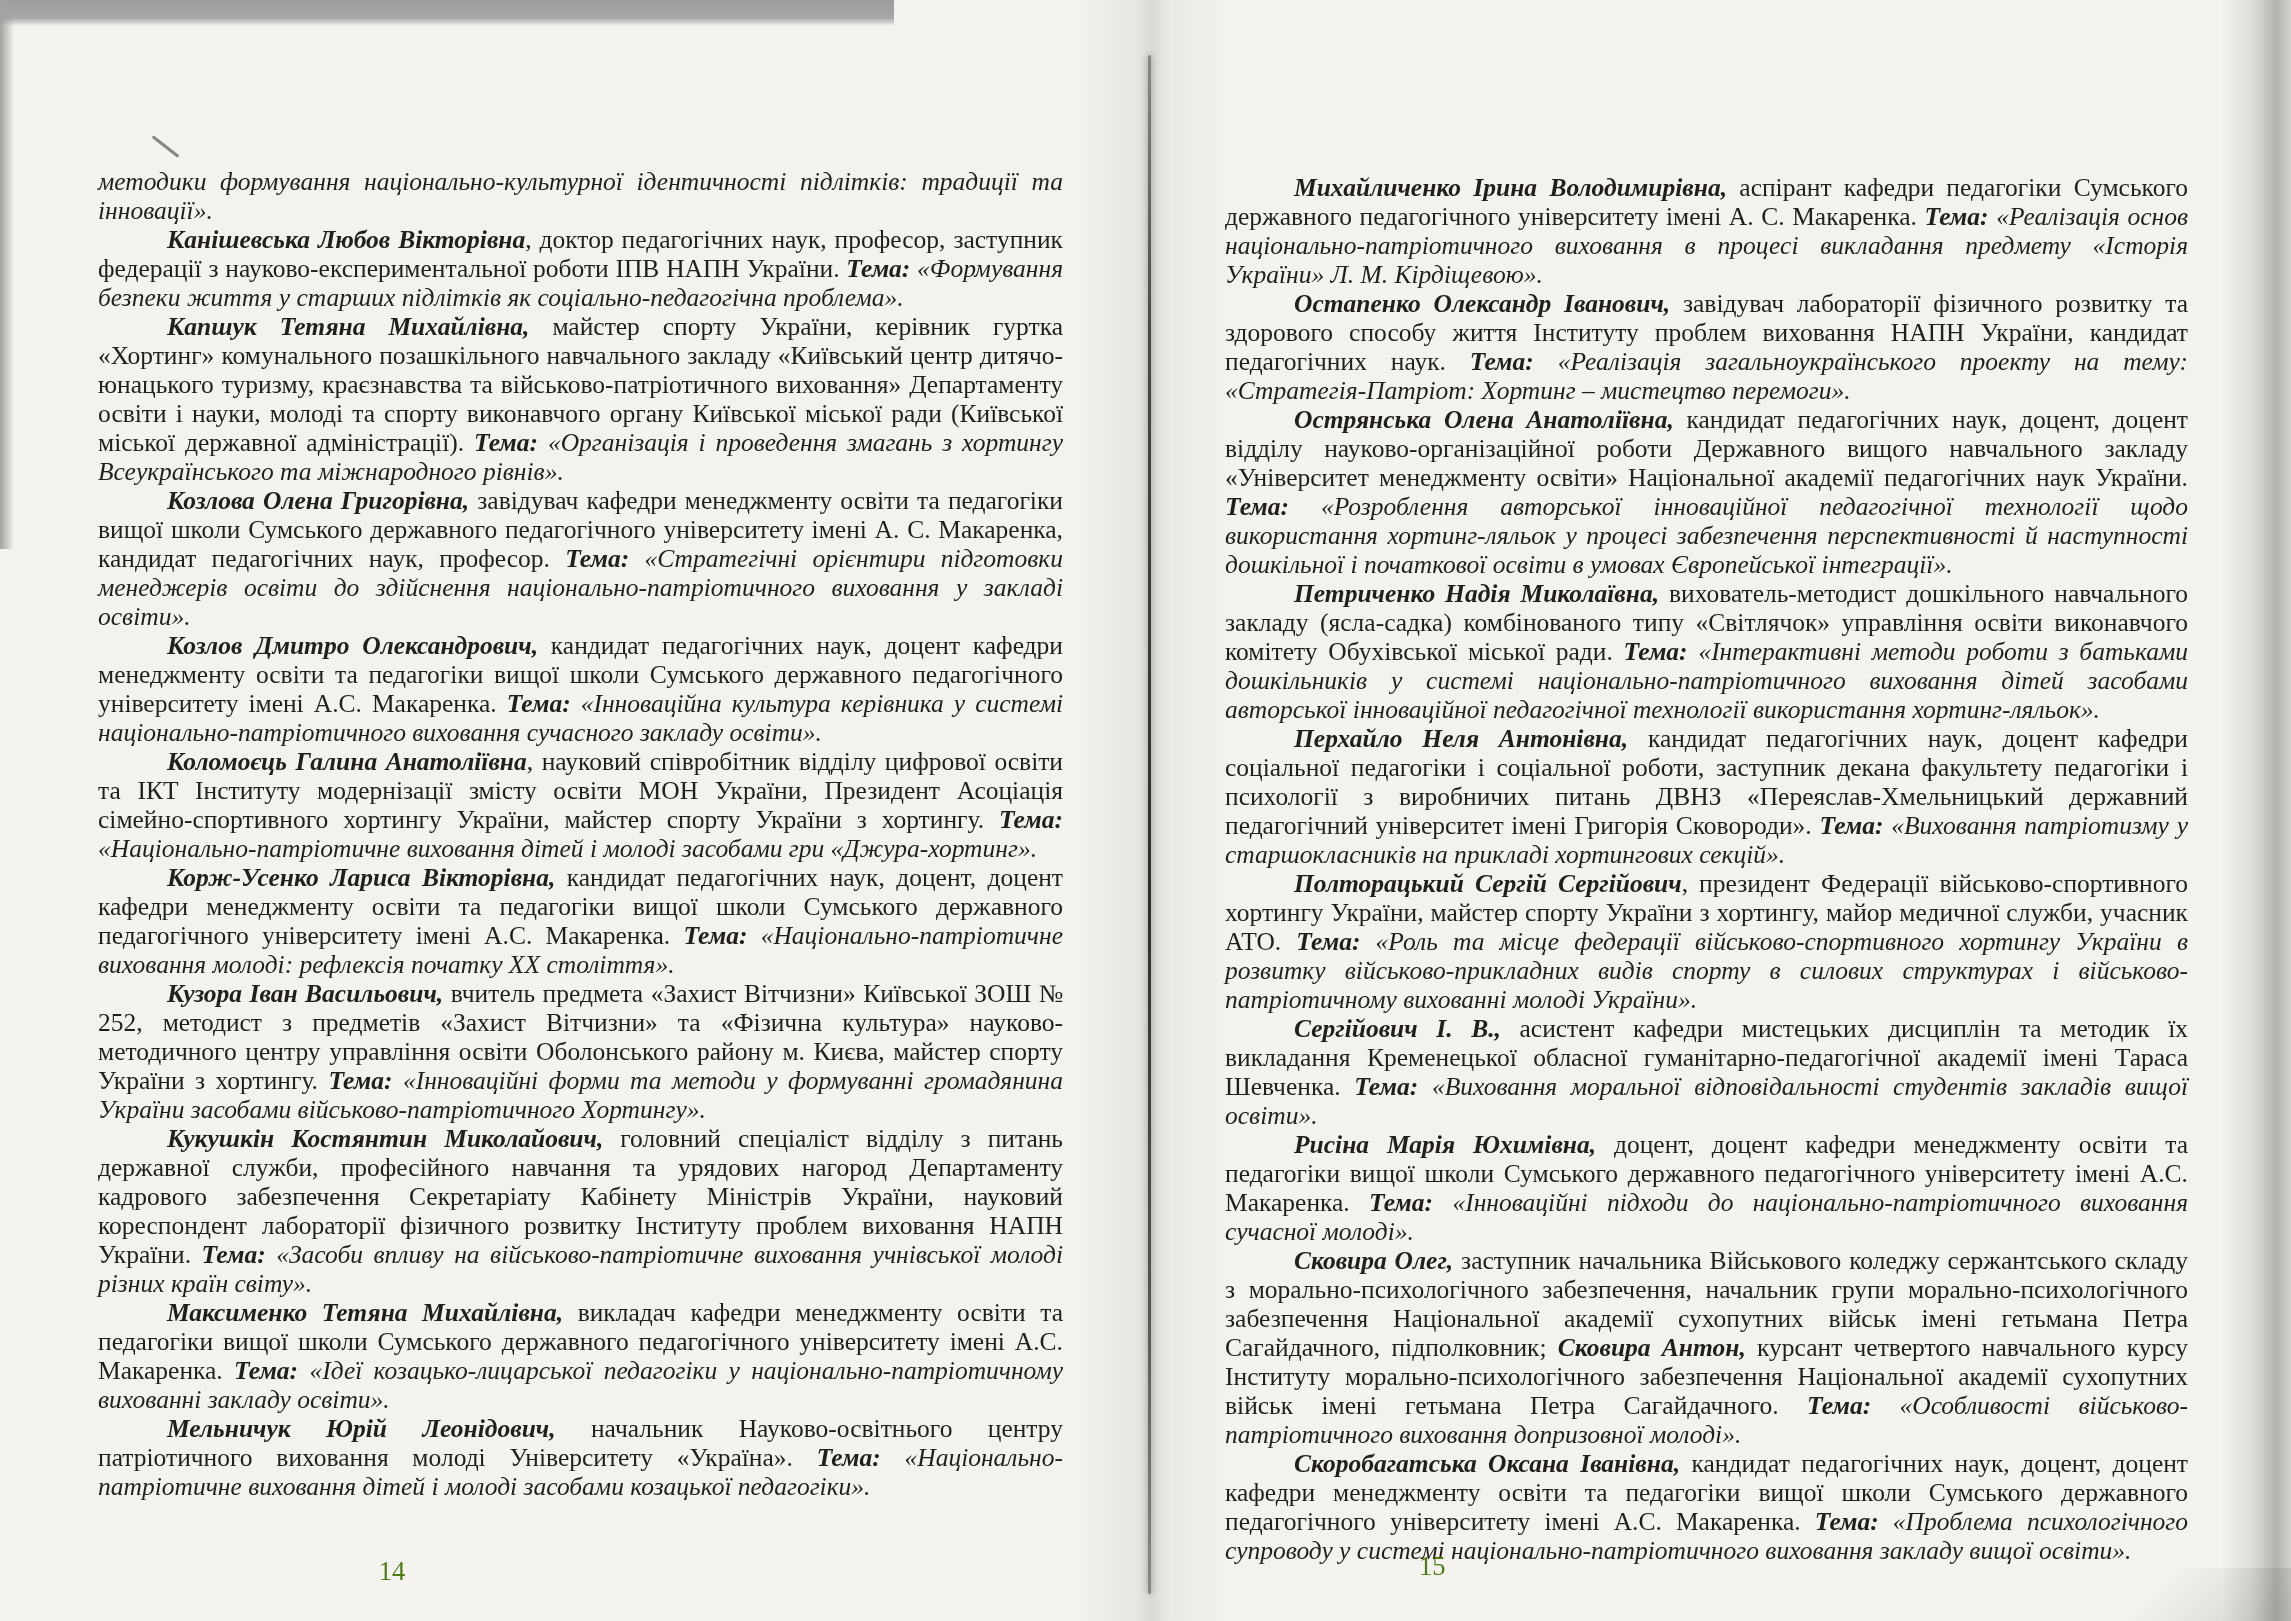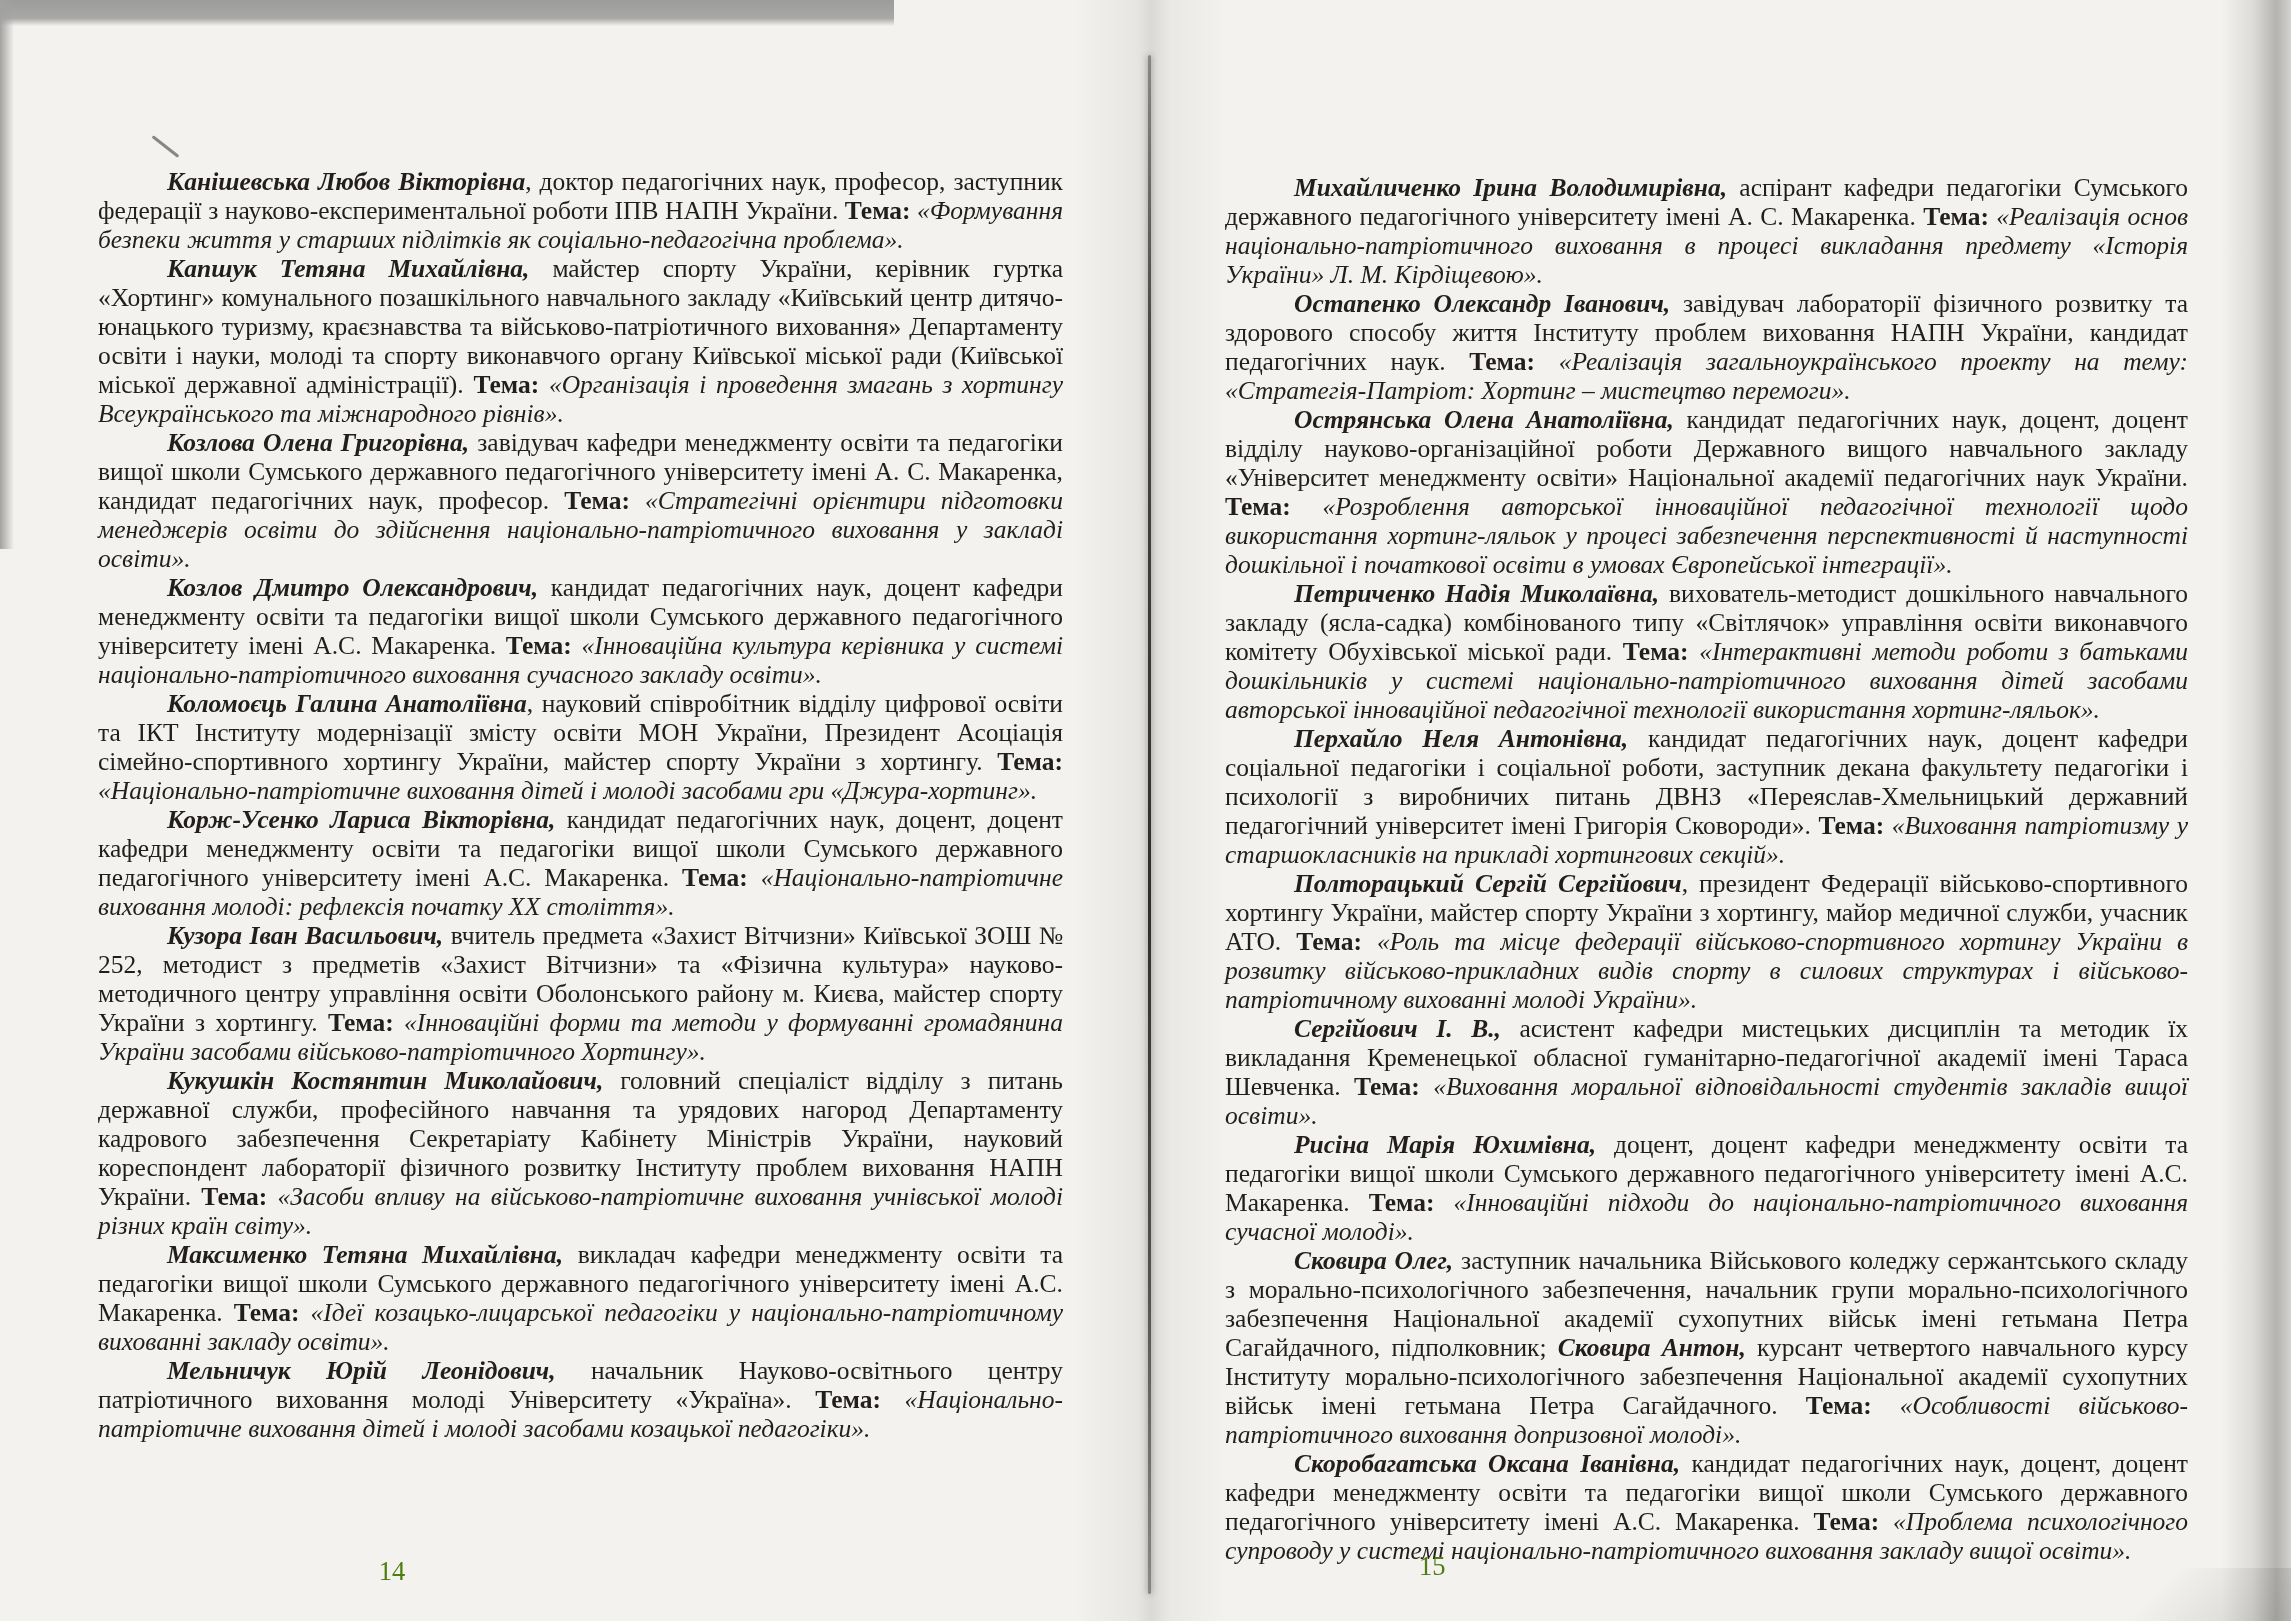--- a/index.html
+++ b/index.html
@@ -27,37 +27,38 @@
   .corner-br{position:absolute;left:2107px;top:1568px;width:184px;height:53px;
     background:linear-gradient(135deg,rgba(60,58,55,0) 30%,rgba(60,58,55,.18) 100%);}
 
   
   .text-col{position:absolute;font-size:25.5px;line-height:29px;text-align:justify;}
   .col-left{left:98px;top:167px;width:965px;}
   .col-right{left:1225px;top:173px;width:963px;}
   p.entry{margin:0;text-indent:69px;}
   p.entry.no-indent{text-indent:0;}
   .seg-name{font-weight:bold;font-style:italic;}
-  .seg-label{font-weight:bold;margin-top:16px;}
+  .seg-label{font-weight:bold;font-style:italic;margin-top:16px;}
   .seg-theme{font-style:italic;}
   .seg-text{font-weight:normal;font-style:normal;margin-top:9px;}
   .page-number{position:absolute;font-size:26.5px;color:#4d7c0f;}
   .pn-left{left:294px;top:1556px;width:196px;text-align:center;}
   .pn-right{left:1419px;top:1551px;width:196px;text-align:left;}
 </style>
 </head>
 <body>
 
 <div class="scan">
   <div class="band-top"></div>
   <div class="band-left"></div>
   <div class="scratch"></div>
 
   <div>
     <div class="text-col col-left">
+        <p class="entry no-indent"><span class="seg-theme">методики формування національно-культурної ідентичності підлітків: традиції та інновації».</span></p>
         <p class="entry"><span class="seg-name">Канішевська Любов Вікторівна</span><span class="seg-text">, доктор педагогічних наук, професор, заступник федерації з науково-експериментальної роботи ІПВ НАПН України. </span><span class="seg-label">Тема:</span><span class="seg-theme"> «Формування безпеки життя у старших підлітків як соціально-педагогічна проблема».</span></p>
         <p class="entry"><span class="seg-name">Капшук Тетяна Михайлівна,</span><span class="seg-text"> майстер спорту України, керівник гуртка «Хортинг» комунального позашкільного навчального закладу «Київський центр дитячо-юнацького туризму, краєзнавства та військово-патріотичного виховання» Департаменту освіти і науки, молоді та спорту виконавчого органу Київської міської ради (Київської міської державної адміністрації). </span><span class="seg-label">Тема:</span><span class="seg-theme"> «Організація і проведення змагань з хортингу Всеукраїнського та міжнародного рівнів».</span></p>
         <p class="entry"><span class="seg-name">Козлова Олена Григорівна,</span><span class="seg-text"> завідувач кафедри менеджменту освіти та педагогіки вищої школи Сумського державного педагогічного університету імені А. С. Макаренка, кандидат педагогічних наук, професор. </span><span class="seg-label">Тема:</span><span class="seg-theme"> «Стратегічні орієнтири підготовки менеджерів освіти до здійснення національно-патріотичного виховання у закладі освіти».</span></p>
         <p class="entry"><span class="seg-name">Козлов Дмитро Олександрович,</span><span class="seg-text"> кандидат педагогічних наук, доцент кафедри менеджменту освіти та педагогіки вищої школи Сумського державного педагогічного університету імені А.С. Макаренка. </span><span class="seg-label">Тема:</span><span class="seg-theme"> «Інноваційна культура керівника у системі національно-патріотичного виховання сучасного закладу освіти».</span></p>
         <p class="entry"><span class="seg-name">Коломоєць Галина Анатоліївна</span><span class="seg-text">, науковий співробітник відділу цифрової освіти та ІКТ Інституту модернізації змісту освіти МОН України, Президент Асоціація сімейно-спортивного хортингу України, майстер спорту України з хортингу. </span><span class="seg-label">Тема:</span><span class="seg-theme"> «Національно-патріотичне виховання дітей і молоді засобами гри «Джура-хортинг».</span></p>
         <p class="entry"><span class="seg-name">Корж-Усенко Лариса Вікторівна,</span><span class="seg-text"> кандидат педагогічних наук, доцент, доцент кафедри менеджменту освіти та педагогіки вищої школи Сумського державного педагогічного університету імені А.С. Макаренка. </span><span class="seg-label">Тема:</span><span class="seg-theme"> «Національно-патріотичне виховання молоді: рефлексія початку XX століття».</span></p>
         <p class="entry"><span class="seg-name">Кузора Іван Васильович,</span><span class="seg-text"> вчитель предмета «Захист Вітчизни» Київської ЗОШ № 252, методист з предметів «Захист Вітчизни» та «Фізична культура» науково-методичного центру управління освіти Оболонського району м. Києва, майстер спорту України з хортингу. </span><span class="seg-label">Тема:</span><span class="seg-theme"> «Інноваційні форми та методи у формуванні громадянина України засобами військово-патріотичного Хортингу».</span></p>
         <p class="entry"><span class="seg-name">Кукушкін Костянтин Миколайович,</span><span class="seg-text"> головний спеціаліст відділу з питань державної служби, професійного навчання та урядових нагород Департаменту кадрового забезпечення Секретаріату Кабінету Міністрів України, науковий кореспондент лабораторії фізичного розвитку Інституту проблем виховання НАПН України. </span><span class="seg-label">Тема:</span><span class="seg-theme"> «Засоби впливу на військово-патріотичне виховання учнівської молоді різних країн світу».</span></p>
         <p class="entry"><span class="seg-name">Максименко Тетяна Михайлівна,</span><span class="seg-text"> викладач кафедри менеджменту освіти та педагогіки вищої школи Сумського державного педагогічного університету імені А.С. Макаренка. </span><span class="seg-label">Тема:</span><span class="seg-theme"> «Ідеї козацько-лицарської педагогіки у національно-патріотичному вихованні закладу освіти».</span></p>
         <p class="entry"><span class="seg-name">Мельничук Юрій Леонідович,</span><span class="seg-text"> начальник Науково-освітнього центру патріотичного виховання молоді Університету «Україна». </span><span class="seg-label">Тема:</span><span class="seg-theme"> «Національно-патріотичне виховання дітей і молоді засобами козацької педагогіки».</span></p>

